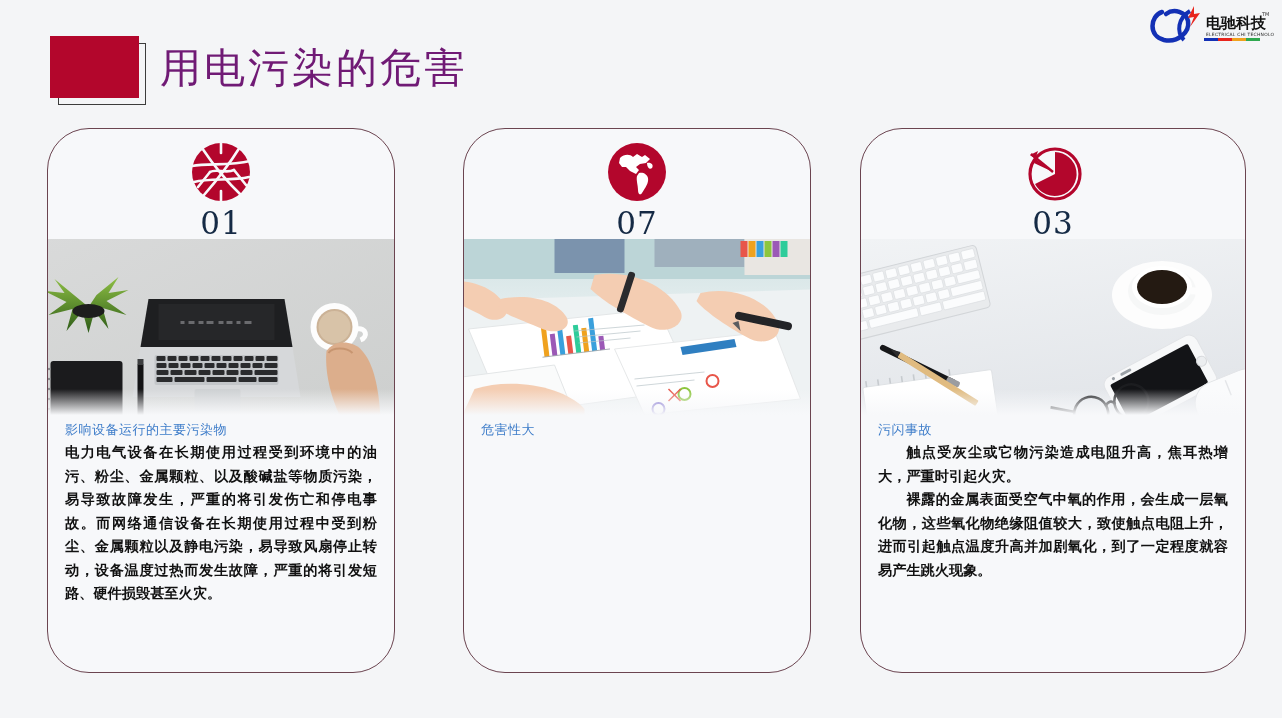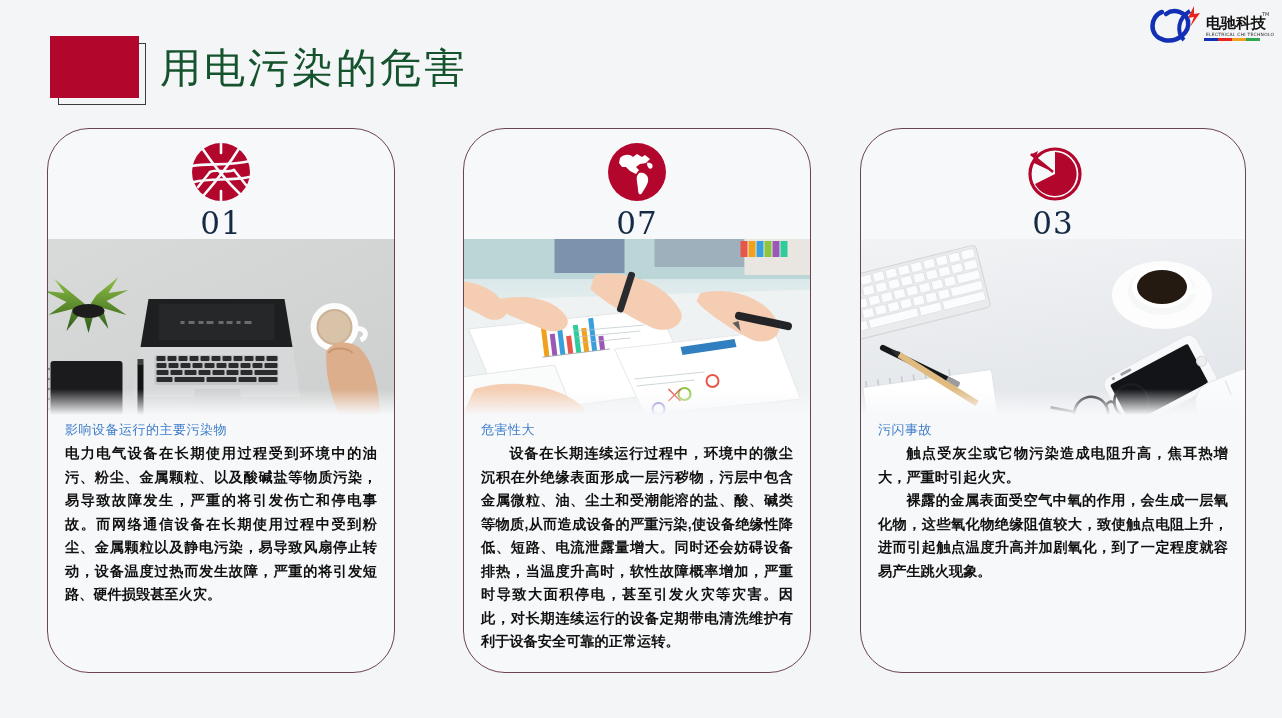--- a/index.html
+++ b/index.html
@@ -50,21 +50,21 @@
     height: 62px;
     background: #b3062c;
   }
   .page-title {
     position: absolute;
     left: 110px;
     top: -4px;
     font-family: "DejaVu Sans", "Liberation Sans", sans-serif;
     font-size: 41px;
     font-weight: 400;
-    color: #14532d;
+    color: #701a75;
     letter-spacing: 3px;
     white-space: nowrap;
     line-height: 72px;
   }
 
   
   .cards {
     position: absolute;
     left: 0;
     top: 128px;
@@ -135,21 +135,21 @@
     color: #3d7cc9;
     font-size: 13px;
     font-family: Liberation Serif, serif;
     letter-spacing: 0.5px;
     margin-bottom: 3px;
   }
   .card-para {
     color: #111111;
     font-size: 14.2px;
     font-weight: bold;
-    font-family: Liberation Sans, sans-serif;
+    font-family: Liberation Mono, monospace;
     line-height: 23.5px;
     text-align: justify;
     letter-spacing: 0px;
   }
   .card-para.indent { text-indent: 2em; }
 </style>
 </head>
 <body>
 
 <div class="logo">
@@ -390,21 +390,20 @@
           <rect x="16" y="2" width="7" height="16" fill="#3aa0dc"></rect>
           <rect x="24" y="2" width="7" height="16" fill="#8cc63e"></rect>
           <rect x="32" y="2" width="7" height="16" fill="#9b59b6"></rect>
           <rect x="40" y="2" width="7" height="16" fill="#2ecc9a"></rect>
         </g>
       </svg>
     </div>
 
     <div class="card-body">
       <div class="card-subtitle">危害性大</div>
-      <p class="card-para indent">设备在长期连续运行过程中，环境中的微尘沉积在外绝缘表面形成一层污秽物，污层中包含金属微粒、油、尘土和受潮能溶的盐、酸、碱类等物质,从而造成设备的严重污染,使设备绝缘性降低、短路、电流泄露量增大。同时还会妨碍设备排热，当温度升高时，软性故障概率增加，严重时导致大面积停电，甚至引发火灾等灾害。因此，对长期连续运行的设备定期带电清洗维护有利于设备安全可靠的正常运转。</p>
     </div>
   </div>
 
   <div class="card c3">
     <div class="card-head">
       <div class="card-icon">
         <svg viewBox="0 0 62 62" xmlns="http://www.w3.org/2000/svg">
           <circle cx="33" cy="33" r="25" fill="none" stroke="#b3062c" stroke-width="3.2"></circle>
           <path d="M33 33 L33 11 A22 22 0 1 1 13 43 Z" fill="#b3062c"></path>
           <path d="M31 31 L8 14 L16 10 L12 22 Z" fill="#b3062c"></path>

